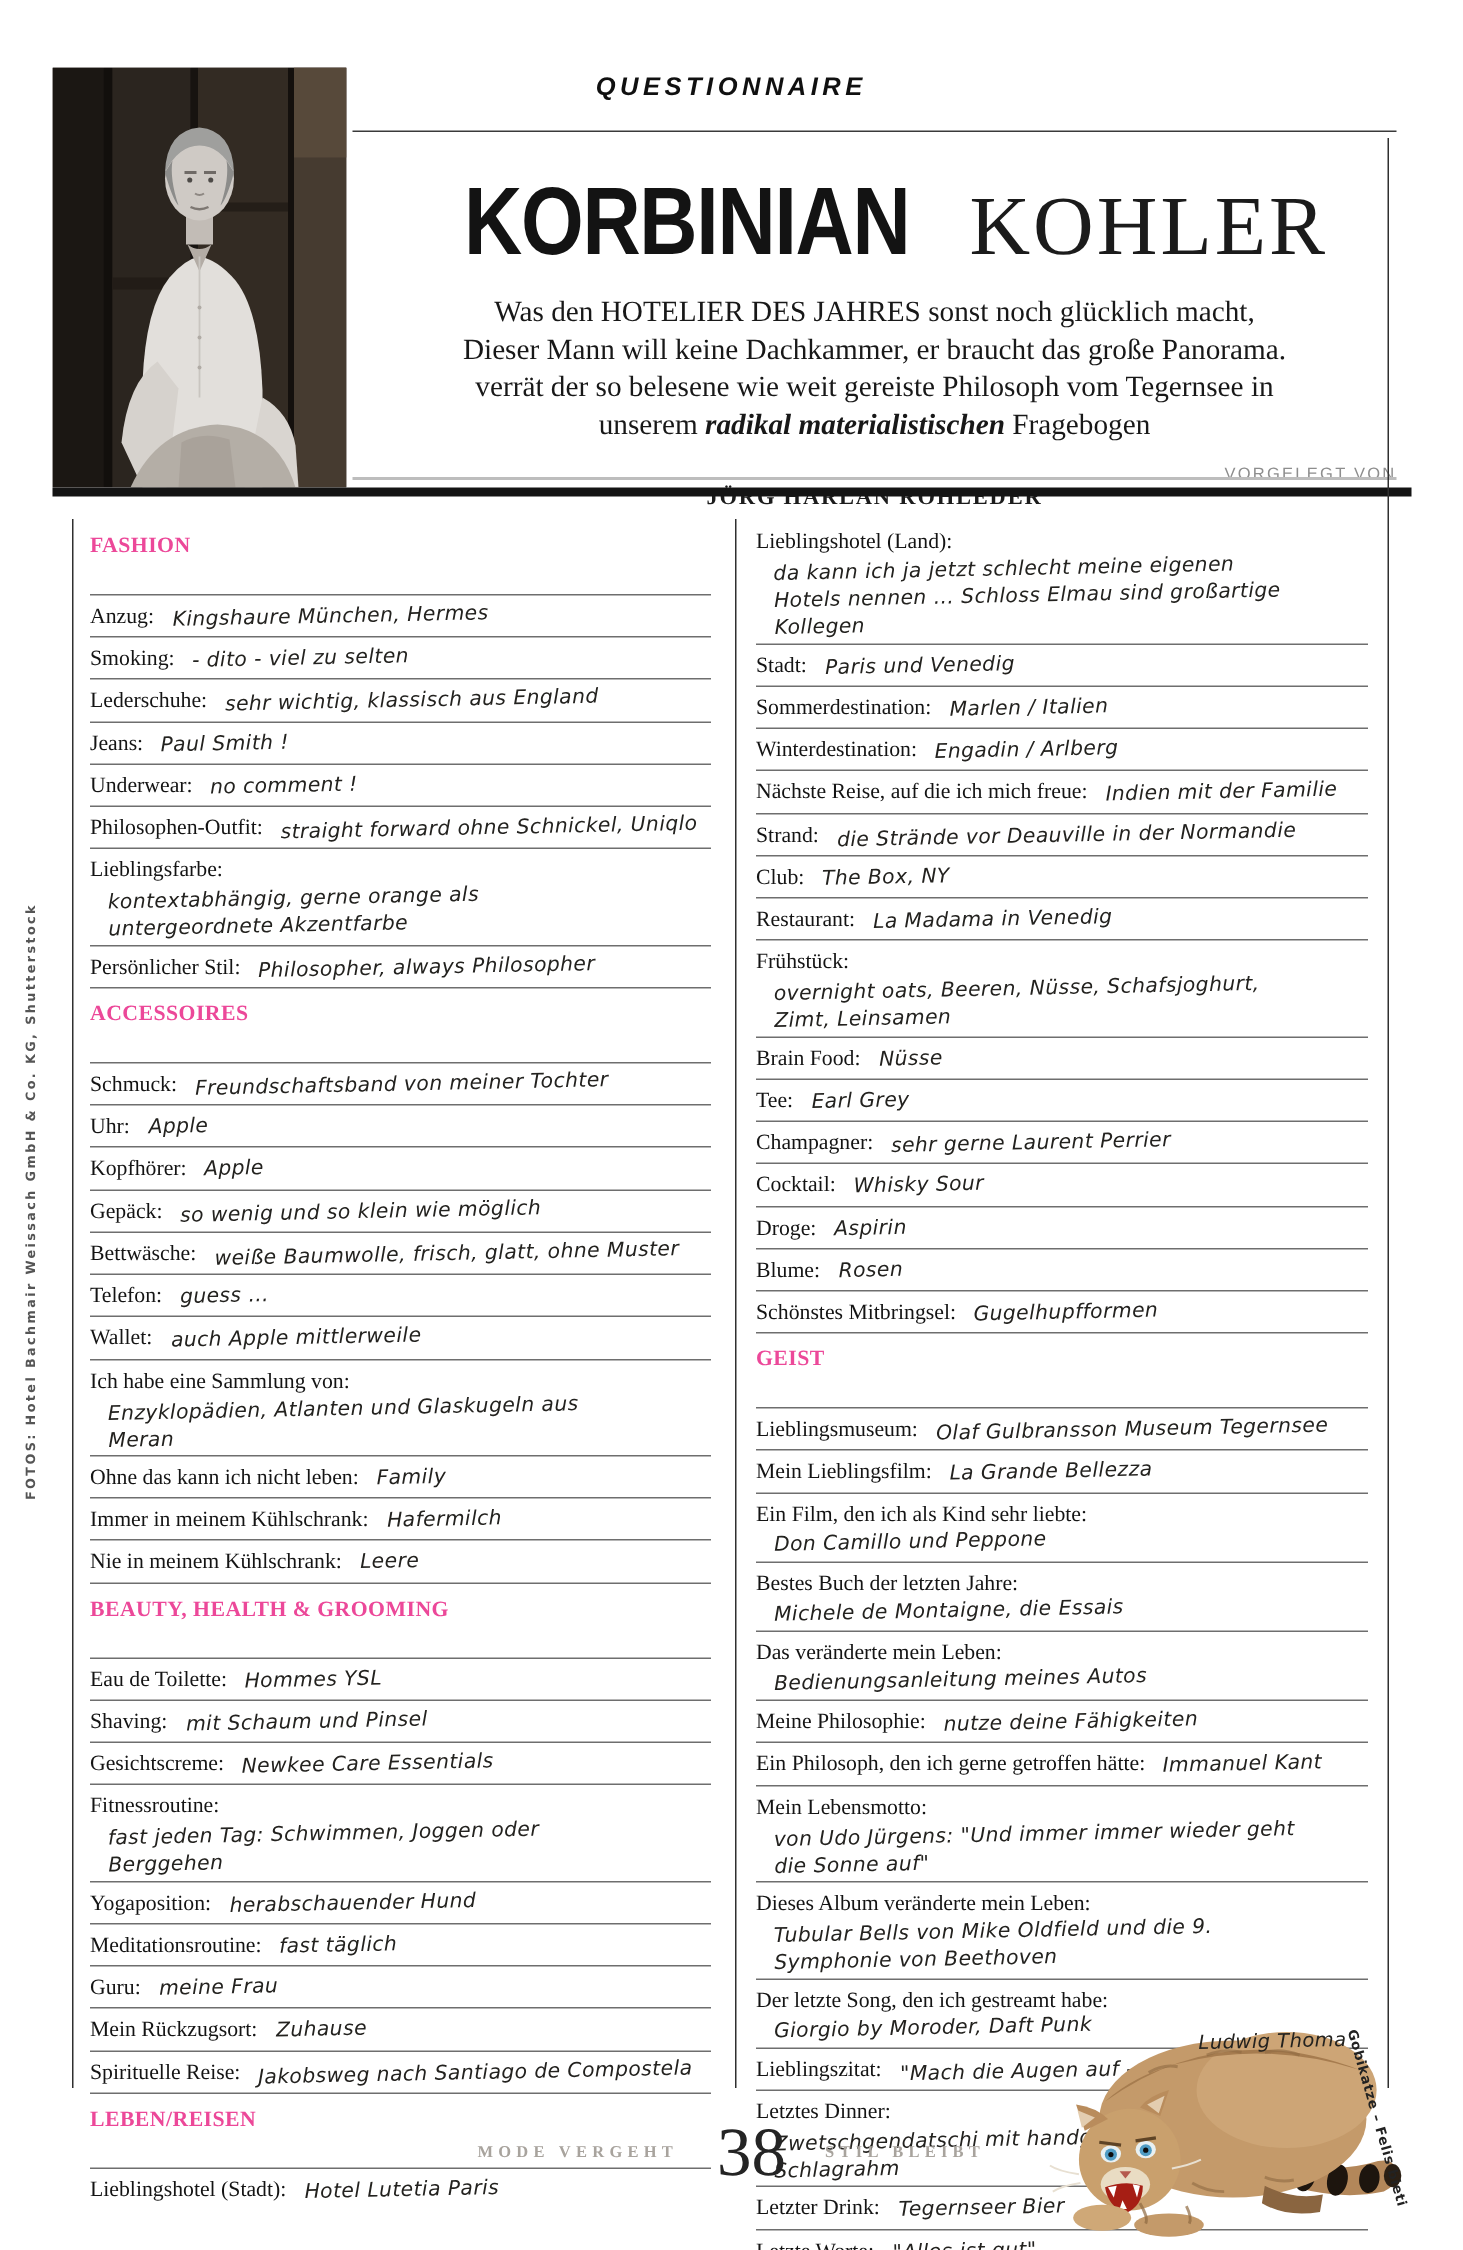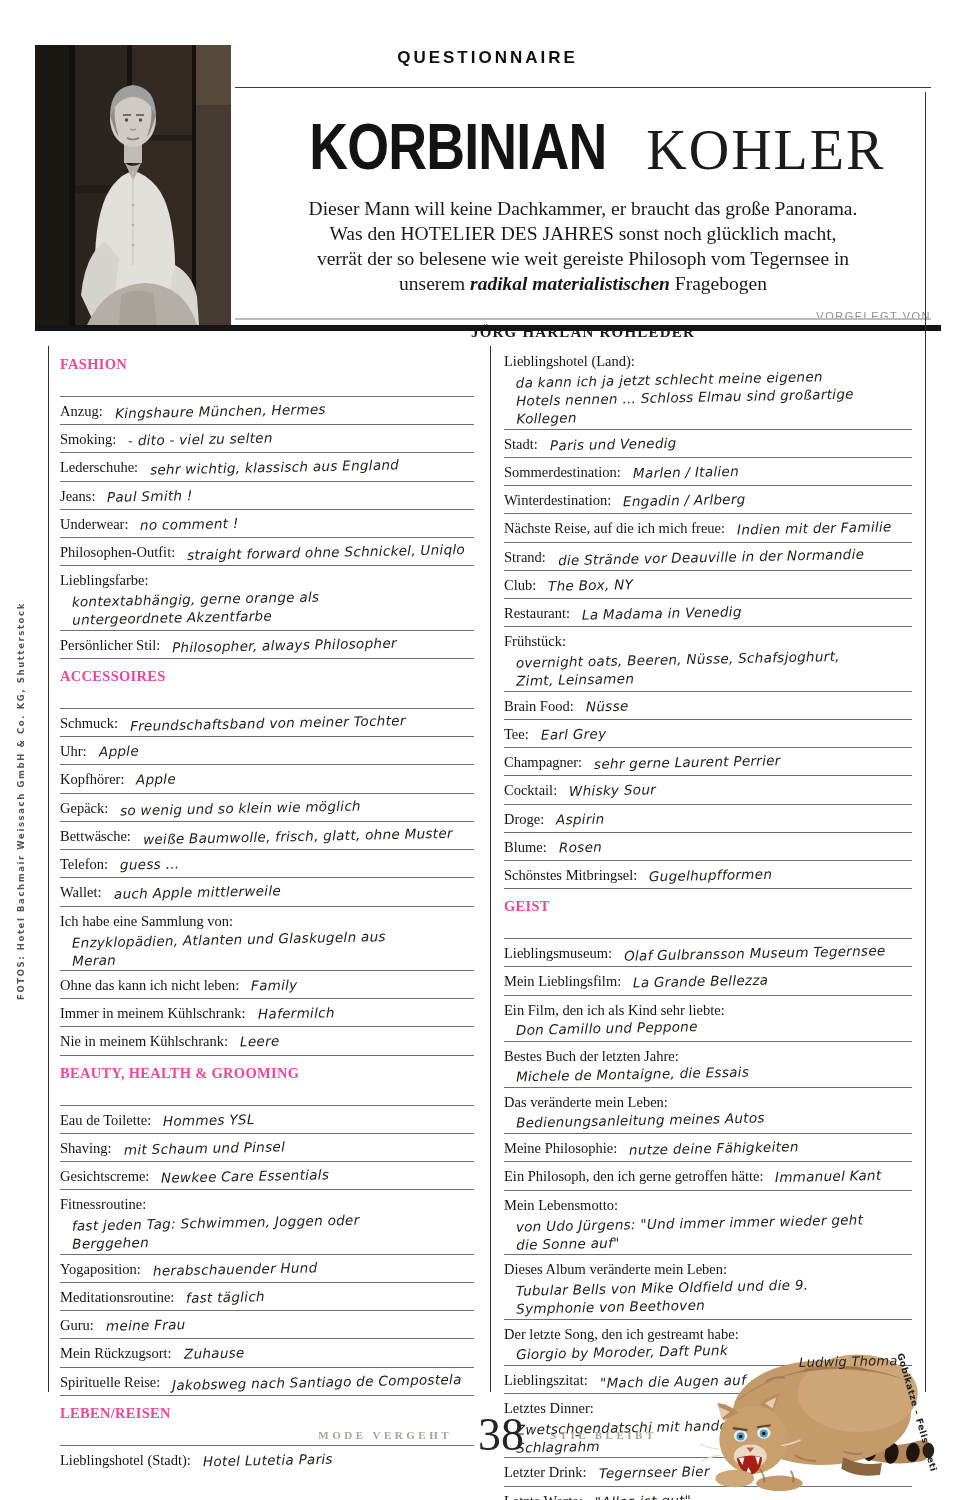--- a/index.html
+++ b/index.html
@@ -7,21 +7,21 @@
   .page {
     position:relative; width:975px; height:1500px; margin:0 auto;
     background:#ffffff; overflow:hidden;
     font-family:"Liberation Serif", serif; color:#141414;
   }
 
   
   .kicker {
     position:absolute; top:48px; left:0; width:975px; text-align:center;
     font-family:"Liberation Sans", sans-serif; font-weight:700;
-    font-size:17px; letter-spacing:3px; color:#101010;
+    font-size:17px; letter-spacing:3px; color:#101010;font-style:italic;
   }
   .kicker-rule { position:absolute; top:87px; left:235px; width:696px; height:0; border-top:1.5px solid #3a3a3a; }
 
   .header-right { position:absolute; top:110px; left:235px; width:696px; text-align:center; }
   .title-row { display:flex; justify-content:center; align-items:baseline; gap:12px; white-space:nowrap; }
   .title-first {
     display:inline-block; font-family:"Liberation Sans", sans-serif; font-weight:700;
     font-size:64px; letter-spacing:-1px; transform:scaleX(0.84); transform-origin:center;
     color:#131313;
   }
@@ -142,22 +142,22 @@
 
   <div class="kicker">QUESTIONNAIRE</div>
   <div class="kicker-rule"></div>
 
   <div class="header-right">
     <div class="title-row">
       <span class="title-first">KORBINIAN</span>
       <span class="title-last">KOHLER</span>
     </div>
     <div class="intro">
+      <div>Was den HOTELIER DES JAHRES sonst noch glücklich macht,</div>
       <div>Dieser Mann will keine Dachkammer, er braucht das große Panorama.</div>
-      <div>Was den HOTELIER DES JAHRES sonst noch glücklich macht,</div>
       <div>verrät der so belesene wie weit gereiste Philosoph vom Tegernsee in</div>
       <div><span>unserem </span><span class="it">radikal materialistischen</span><span> Fragebogen</span></div>
     </div>
     <div class="byline-label">VORGELEGT VON</div>
     <div class="byline-name">JÖRG HARLAN ROHLEDER</div>
   </div>
 
   <div class="header-bottom-rule"></div>
   <div class="thick-bar"></div>
 

